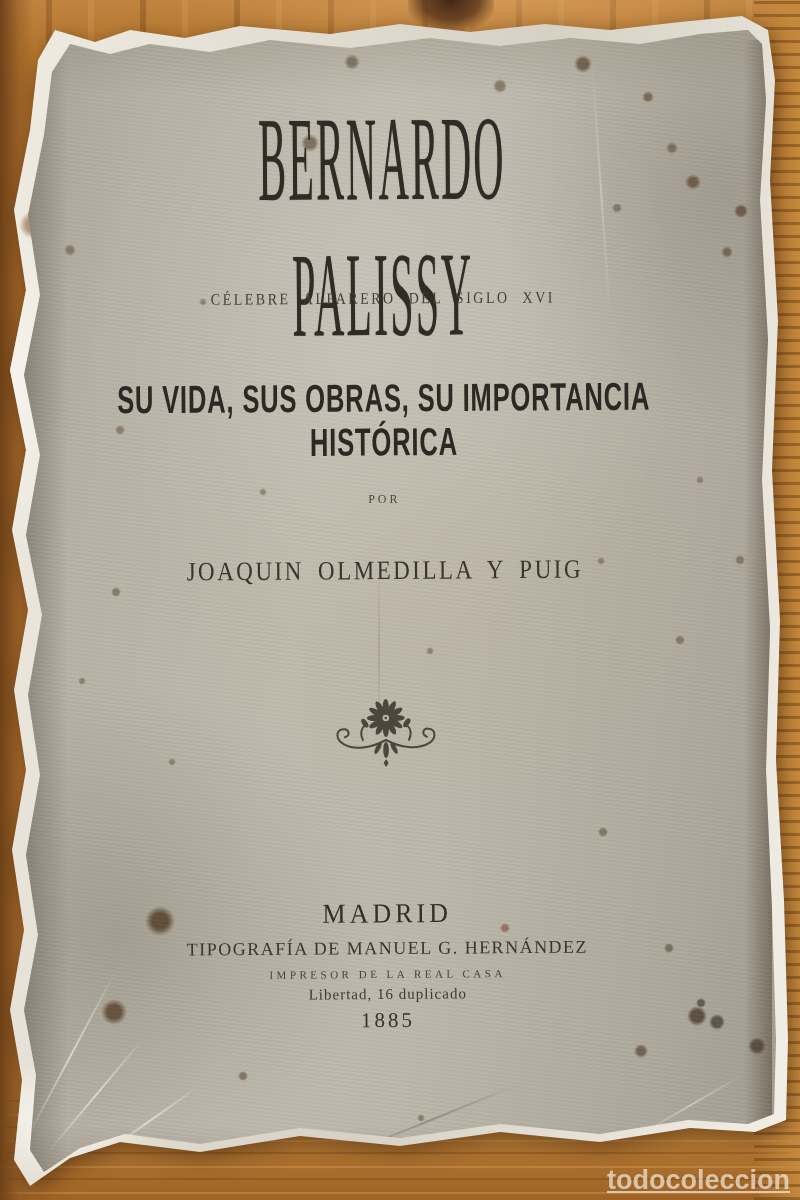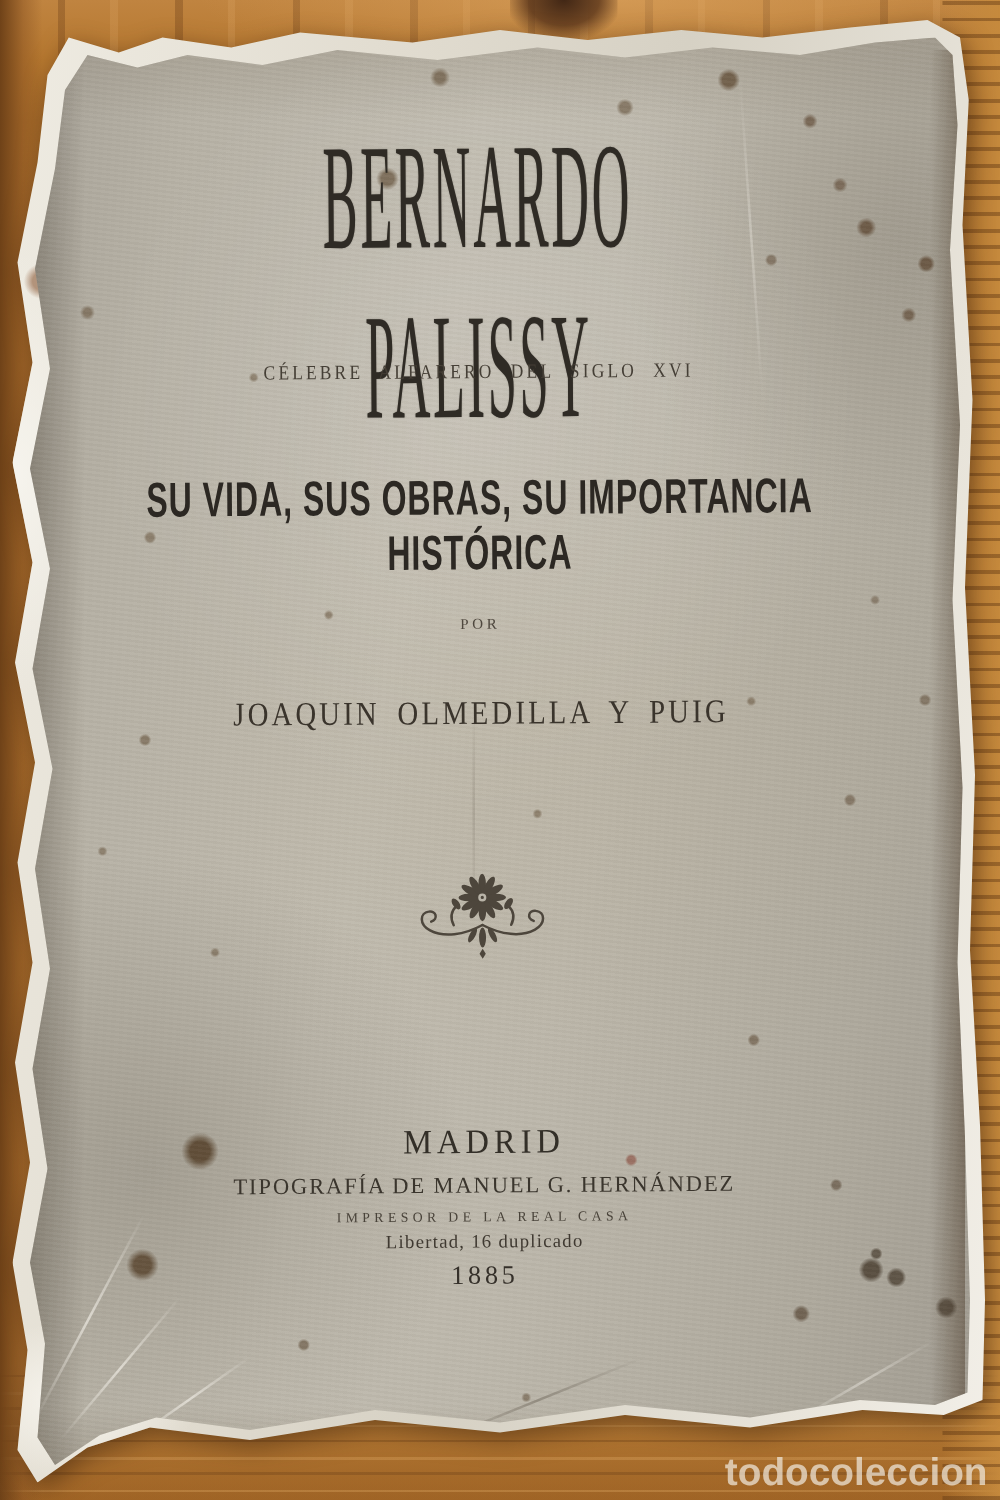--- a/index.html
+++ b/index.html
@@ -112,22 +112,22 @@
   .t-por{top:492px;font-size:12px;letter-spacing:3px;color:#4e473e;}
   .t-author{top:558px;font-size:23px;letter-spacing:2.5px;word-spacing:6px;transform:scaleY(1.15);color:#3a342c;}
   .t-ornament{top:696px;height:72px;display:flex;justify-content:center;}
   .t-city{top:899px;font-size:26px;letter-spacing:4px;transform:scaleY(1.05);color:#332f28;}
   .t-pub{top:938px;font-size:18px;letter-spacing:1.5px;color:#3a352d;}
   .t-role{top:968px;font-size:11px;letter-spacing:3.5px;color:#49433a;}
   .t-addr{top:986px;font-size:15px;letter-spacing:1px;color:#3f3931;}
   .t-year{top:1008px;font-size:21px;letter-spacing:3px;color:#35302a;}
   
   .watermark{position:absolute;right:10px;bottom:4px;z-index:9;
-    font-family:"Liberation Sans", sans-serif;font-weight:bold;font-size:31px;letter-spacing:0;
-    color:rgba(248,244,237,.66);text-shadow:0 0 2px rgba(150,100,50,.15);}
+    font-family:"Liberation Sans", sans-serif;font-weight:bold;font-size:27px;letter-spacing:0;
+    color:rgba(248,244,237,.66);text-shadow:0 0 2px rgba(150,100,50,.15);text-decoration:underline;}
   .vignette{position:absolute;inset:0;z-index:8;pointer-events:none;
     background:radial-gradient(140% 120% at 50% 45%, rgba(0,0,0,0) 55%, rgba(70,45,20,.12) 82%, rgba(50,30,12,.28) 100%);}
 </style>
 </head>
 <body>
 
 <div style="position:absolute;inset:0;">
 
   <div class="wood">
     <div class="wood-base"></div>

